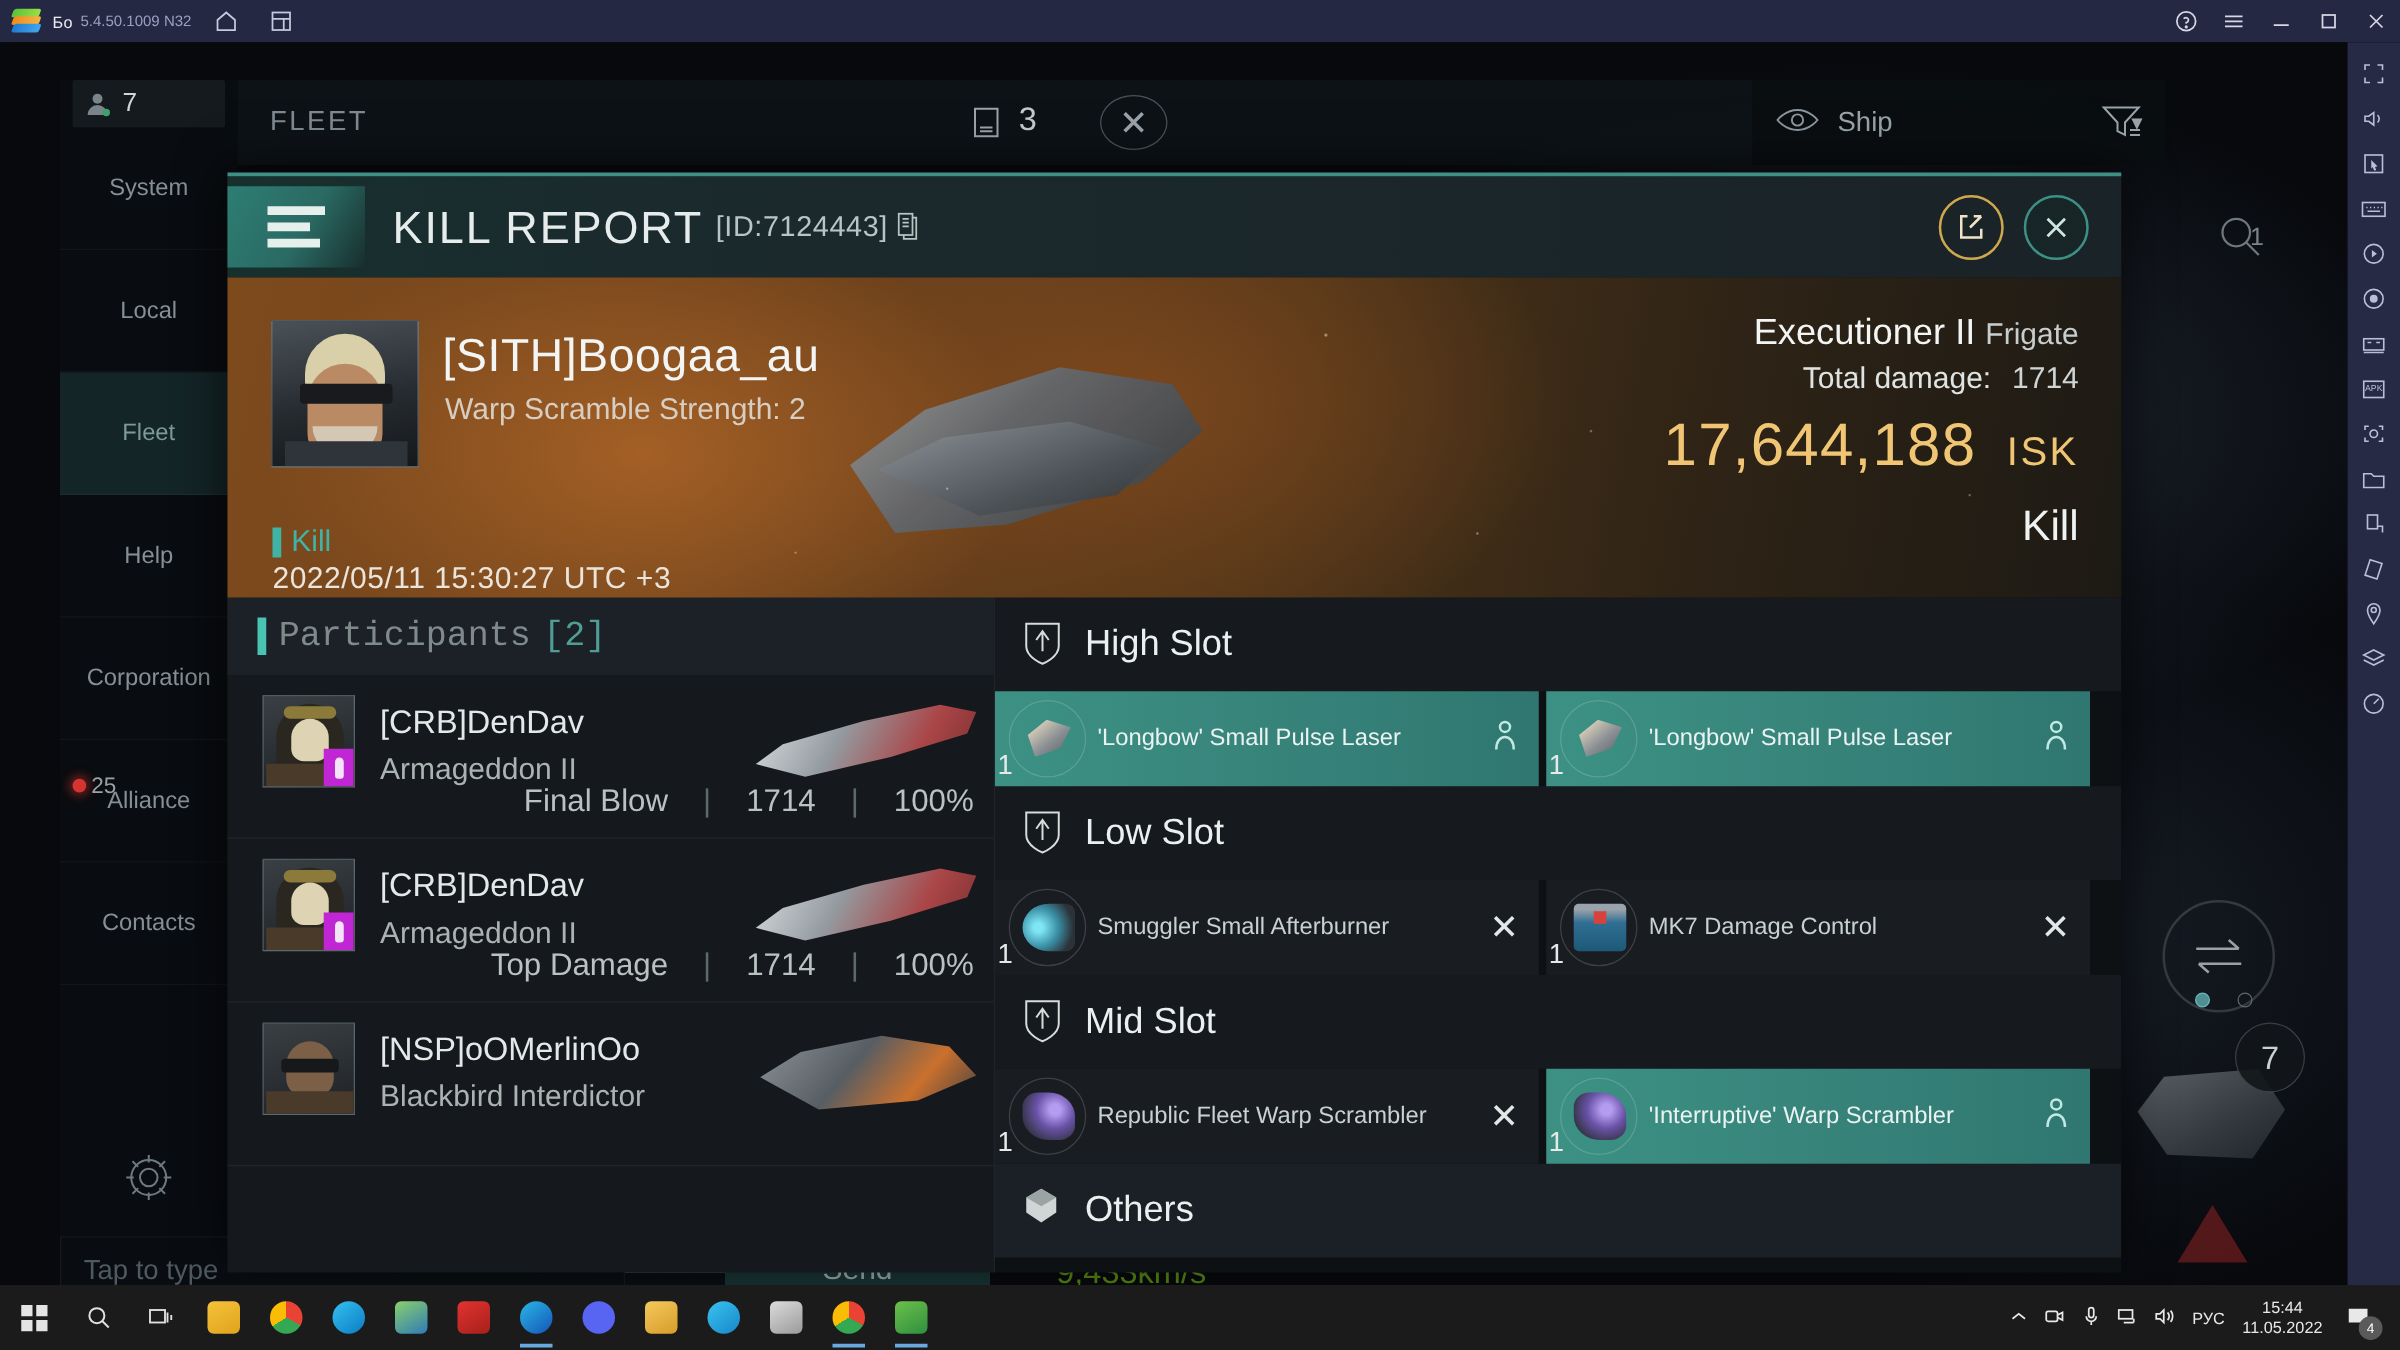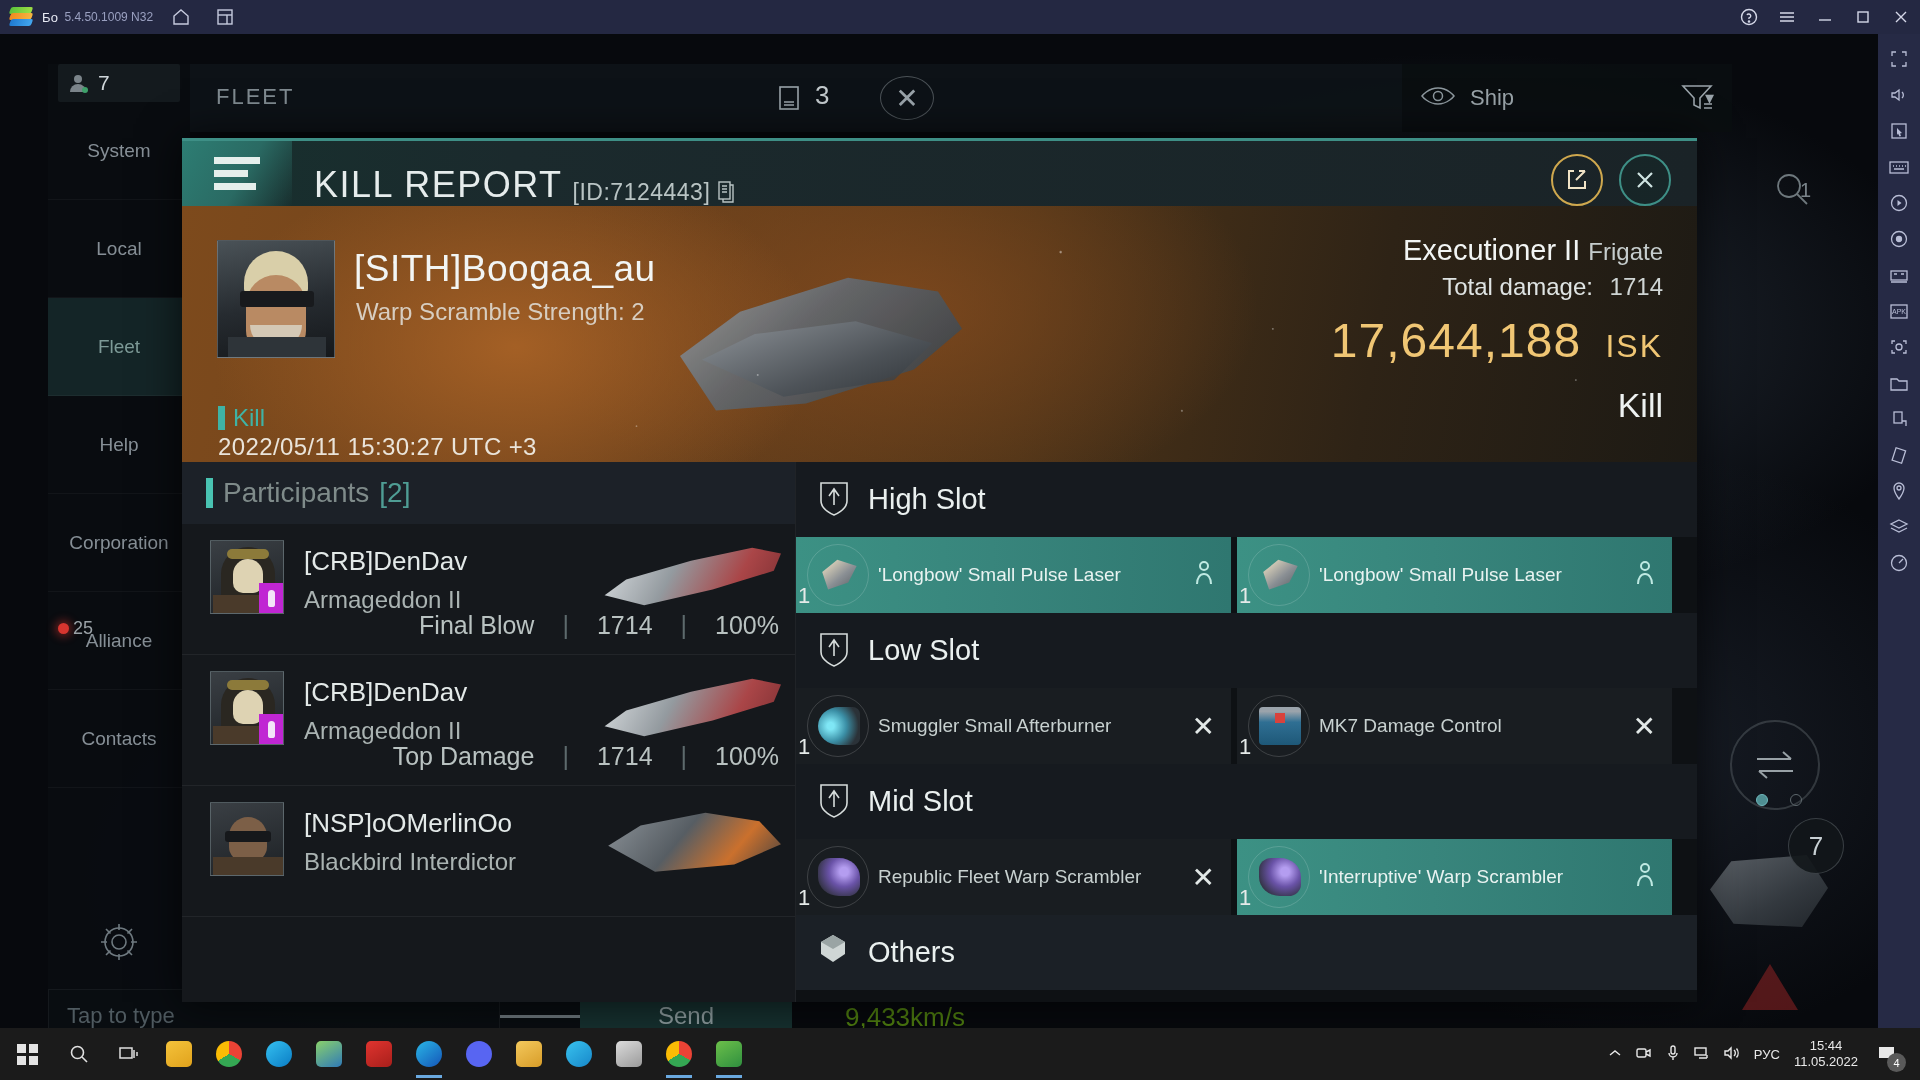--- a/index.html
+++ b/index.html
@@ -160,22 +160,22 @@
     display: flex; align-items: center; justify-content: center; color: #8b9a9c; font-size: 24px;
   }
   .speed { position: absolute; left: 845px; top: 968px; color: #4d7c0f; font-size: 26px; }
 
   
   .modal {
     position: absolute; left: 182px; top: 104px; width: 1515px; height: 864px;
     background: #111417; box-shadow: 0 0 40px rgba(0,0,0,.7);
   }
   .modal-head {
-    position: relative; height: 68px; background: linear-gradient(90deg,#17302e 0%,#1b2a2d 22%,#1a2327 100%);
-    border-top: 3px solid #3e8f86; display: flex; align-items: flex-end;
+    position: relative; height: 84px; background: linear-gradient(90deg,#17302e 0%,#1b2a2d 22%,#1a2327 100%);
+    border-top: 3px solid #3e8f86; display: flex; align-items: center;
   }
   .hamburger {
     width: 110px; height: 65px; display: flex; flex-direction: column; justify-content: center;
     align-items: flex-start; padding-left: 32px; gap: 6px;
     background: linear-gradient(120deg,#2d7d73 0%,#2a6a63 55%,rgba(26,42,45,0) 100%);
   }
   .hamburger i { display: block; height: 7px; background: #e5efec; }
   .hamburger i:nth-child(1) { width: 46px; }
   .hamburger i:nth-child(2) { width: 34px; }
   .hamburger i:nth-child(3) { width: 42px; }
@@ -251,21 +251,21 @@
   .bisk .unit { font-size: 32px; margin-left: 10px; letter-spacing: 2px; }
   .bkill { margin-top: 18px; color: #eef2f1; font-size: 34px; }
 
   
   .mbody { display: flex; height: 540px; }
   .left-col { width: 614px; background: #15181c; border-right: 1px solid rgba(255,255,255,.05); }
   .right-col { flex: 1; background: #0e1114; overflow: hidden; }
 
   .sec-head {
     height: 62px; display: flex; align-items: center; gap: 10px;
-    padding-left: 24px; background: #1c2128;
+    padding-left: 24px; background: #1c2128; font-family: Liberation Mono, monospace;
   }
   .sec-head .bar { width: 7px; height: 30px; background: #49c3b2; }
   .sec-head .t { color: #7f8b8a; font-size: 28px; }
   .sec-head .n { color: #4f9d94; font-size: 28px; }
 
   .prow {
     position: relative; height: 131px; border-bottom: 1px solid rgba(255,255,255,.06);
     padding: 16px 0 0 28px;
   }
   .prow .av {

